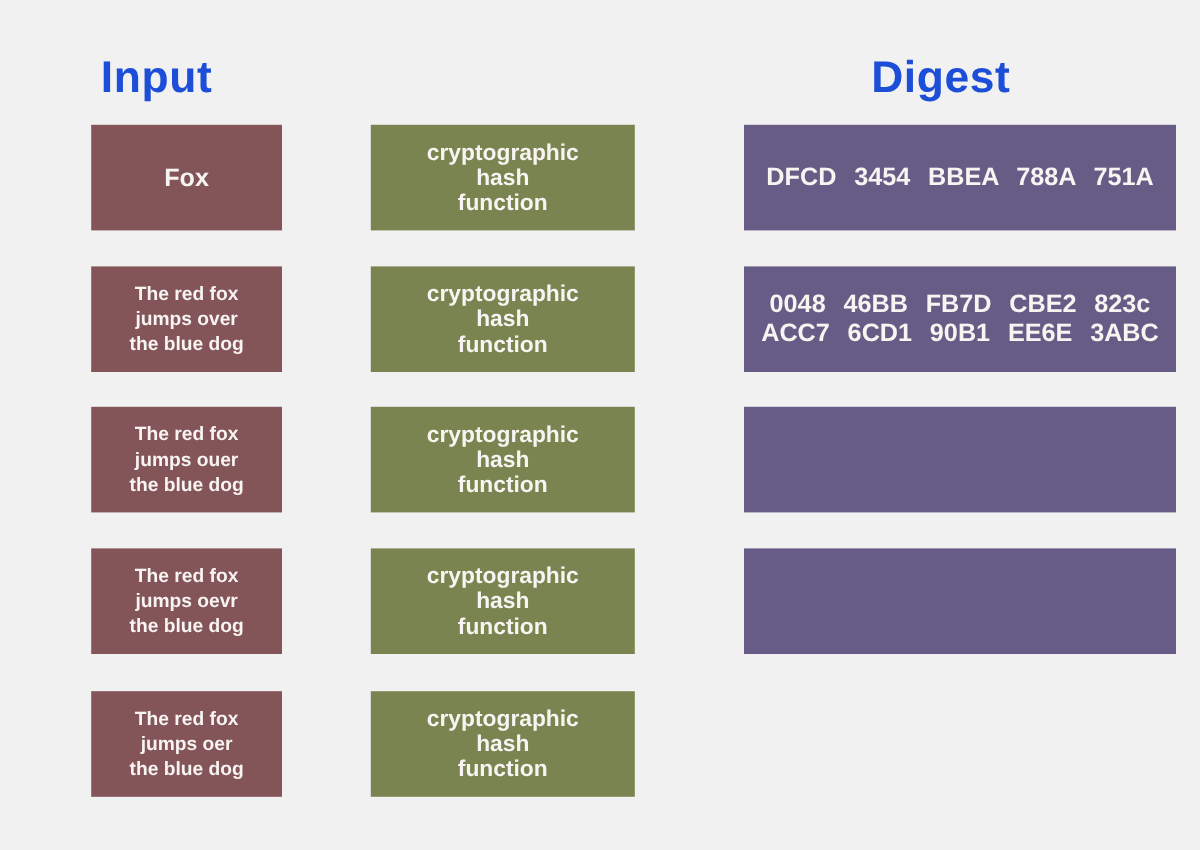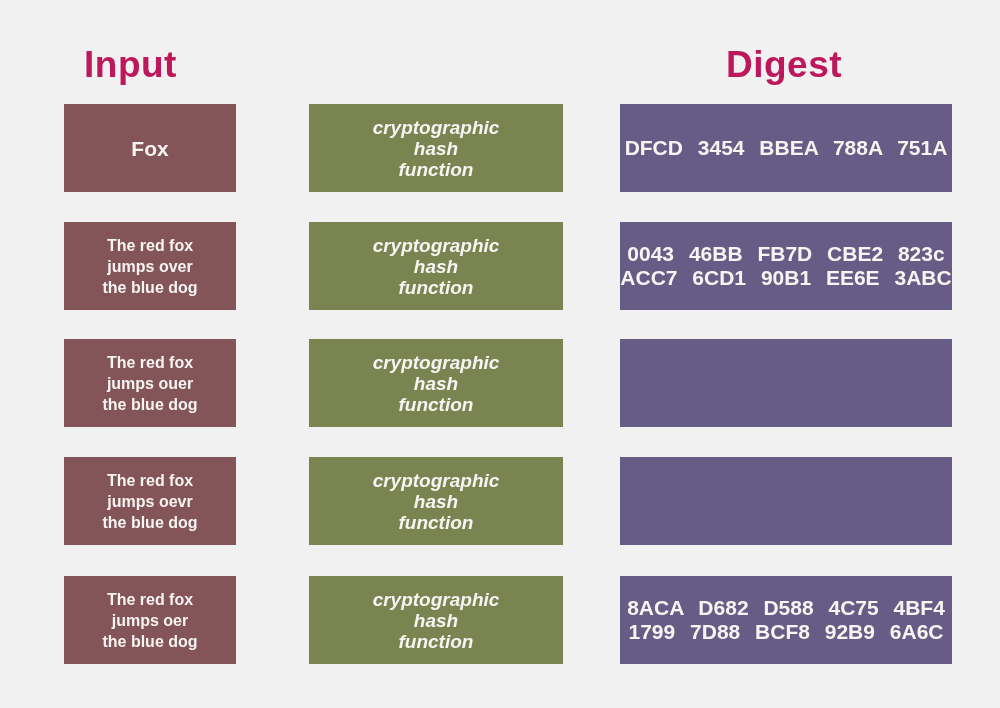--- a/index.html
+++ b/index.html
@@ -1,30 +1,30 @@
 <!DOCTYPE html>
 <html><head>
 <meta charset="utf-8">
 <style>
   html,body { margin:0; padding:0; }
   body { background:#f1f1f2; font-family:"Liberation Sans", sans-serif; }
   .canvas { position:relative; width:1000px; height:708px; background:#f1f1f2; overflow:hidden; }
 
-  .title { position:absolute; font-weight:700; font-size:37px; color:#be185d; letter-spacing:0.5px; }
+  .title { position:absolute; font-weight:700; font-size:37px; color:#1d4ed8; letter-spacing:0.5px; }
   .title.input  { left:84px;  top:44px; }
   .title.digest { left:726px; top:44px; }
 
   .box {
     position:absolute; display:flex; align-items:center; justify-content:center;
     text-align:center; color:#f7f4f2; font-weight:700; white-space:pre-line;
   }
-  .input-box  { left:64px;  width:172px; background:#835458; font-size:16px; line-height:21px; }
+  .input-box  { left:76px;  width:159px; background:#835458; font-size:16px; line-height:21px; }
   .input-box.single { font-size:21px; }
-  .hash-box   { left:309px; width:254px; background:#7a8450; font-size:19px; line-height:21px;font-style:italic; }
-  .digest-box { left:620px; width:332px; background:#675c86; font-size:21px; line-height:24px;
+  .hash-box   { left:309px; width:220px; background:#7a8450; font-size:19px; line-height:21px; }
+  .digest-box { left:620px; width:360px; background:#675c86; font-size:21px; line-height:24px;
                 word-spacing:9px; flex-direction:column; }
 
   .r0 { top:104px; height:88px; }
   .r1 { top:222px; height:88px; }
   .r2 { top:339px; height:88px; }
   .r3 { top:457px; height:88px; }
   .r4 { top:576px; height:88px; }
 </style>
 </head>
 <body>
@@ -42,21 +42,21 @@
     <div>DFCD 3454 BBEA 788A 751A</div>
   </div>
 
   <div class="box input-box r1">The red fox
 jumps over
 the blue dog</div>
   <div class="box hash-box r1">cryptographic
 hash
 function</div>
   <div class="box digest-box r1">
-    <div>0043 46BB FB7D CBE2 823c</div>
+    <div>0048 46BB FB7D CBE2 823c</div>
     <div>ACC7 6CD1 90B1 EE6E 3ABC</div>
   </div>
 
   <div class="box input-box r2">The red fox
 jumps ouer
 the blue dog</div>
   <div class="box hash-box r2">cryptographic
 hash
 function</div>
   <div class="box digest-box r2">
@@ -70,18 +70,14 @@
 function</div>
   <div class="box digest-box r3">
   </div>
 
   <div class="box input-box r4">The red fox
 jumps oer
 the blue dog</div>
   <div class="box hash-box r4">cryptographic
 hash
 function</div>
-  <div class="box digest-box r4">
-    <div>8ACA D682 D588 4C75 4BF4</div>
-    <div>1799 7D88 BCF8 92B9 6A6C</div>
-  </div>
 
 </div>
 
 </body></html>

